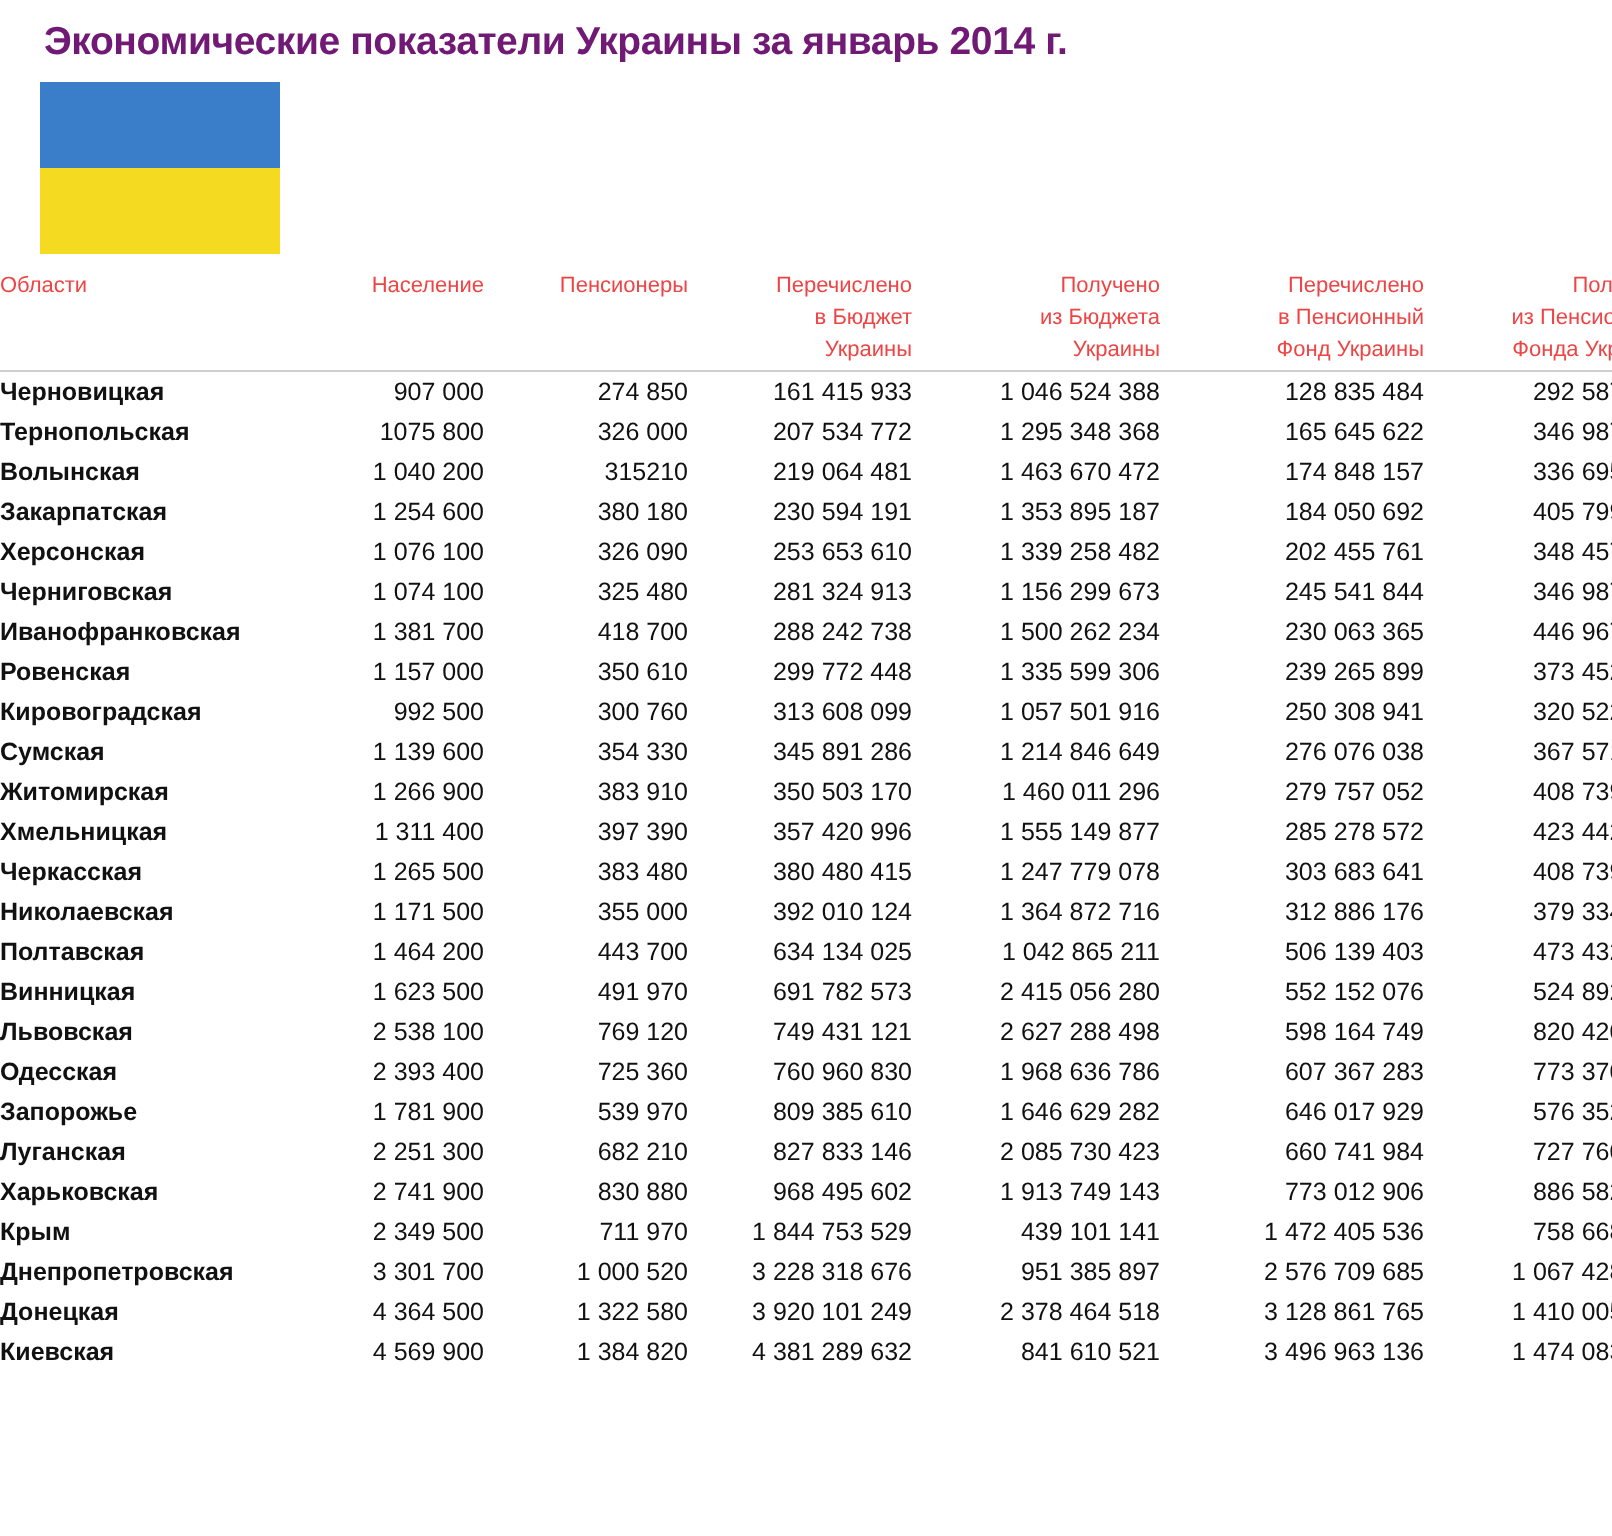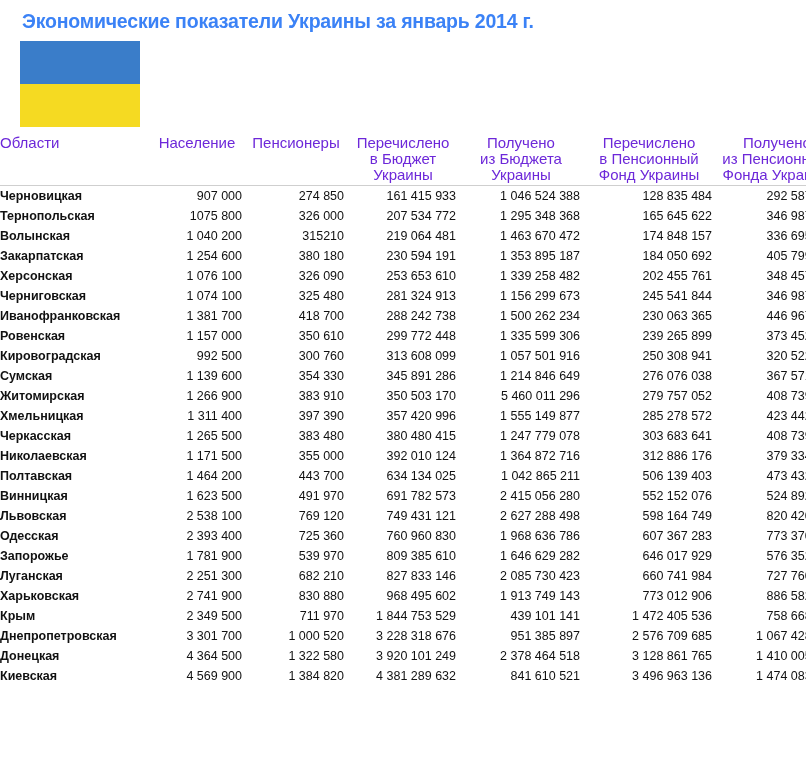--- a/index.html
+++ b/index.html
@@ -17,21 +17,21 @@
   .page {
     position: relative;
     width: 806px;
     height: 768px;
     box-sizing: border-box;
     padding: 0;
   }
   .title {
     font-size: 19.5px;
     font-weight: bold;
-    color: #3b82f6;
+    color: #701a75;
     padding: 10px 0 0 22px;
     letter-spacing: -0.2px;
     white-space: nowrap;
   }
   .flag {
     margin: 8px 0 0 20px;
     width: 120px;
     height: 86px;
     border: 0;
   }
@@ -43,35 +43,35 @@
     height: 43px;
     background: #f5da22;
   }
   table.data {
     border-collapse: collapse;
     margin-top: 8px;
     width: 806px;
     table-layout: fixed;
   }
   table.data th {
-    font-size: 15px;
+    font-size: 11px;
     font-weight: normal;
-    color: #6d28d9;
+    color: #ef4444;
     vertical-align: top;
     padding: 0 6px 2px 0;
     line-height: 16px;
   }
   table.data th .l1,
   table.data th .l2,
   table.data th .l3 {
     display: block;
     white-space: nowrap;
   }
   th.h-region { text-align: left; padding-left: 22px; width: 146px; }
-  th.h-num { text-align: center; }
+  th.h-num { text-align: right; }
   th.c1 { width: 90px; }
   th.c2 { width: 96px; margin-top: 44px; }
   th.c3 { width: 106px; }
   th.c4 { width: 118px; }
   th.c5 { width: 126px; }
   th.c6 { width: 118px; }
 
   table.data td {
     font-size: 12.5px;
     color: #111111;
@@ -229,21 +229,21 @@
           <td class="num">345 891 286</td>
           <td class="num">1 214 846 649</td>
           <td class="num">276 076 038</td>
           <td class="num">367 571 722</td>
         </tr>
         <tr>
           <td class="region">Житомирская</td>
           <td class="num">1 266 900</td>
           <td class="num">383 910</td>
           <td class="num">350 503 170</td>
-          <td class="num">5 460 011 296</td>
+          <td class="num">1 460 011 296</td>
           <td class="num">279 757 052</td>
           <td class="num">408 739 755</td>
         </tr>
         <tr>
           <td class="region">Хмельницкая</td>
           <td class="num">1 311 400</td>
           <td class="num">397 390</td>
           <td class="num">357 420 996</td>
           <td class="num">1 555 149 877</td>
           <td class="num">285 278 572</td>

